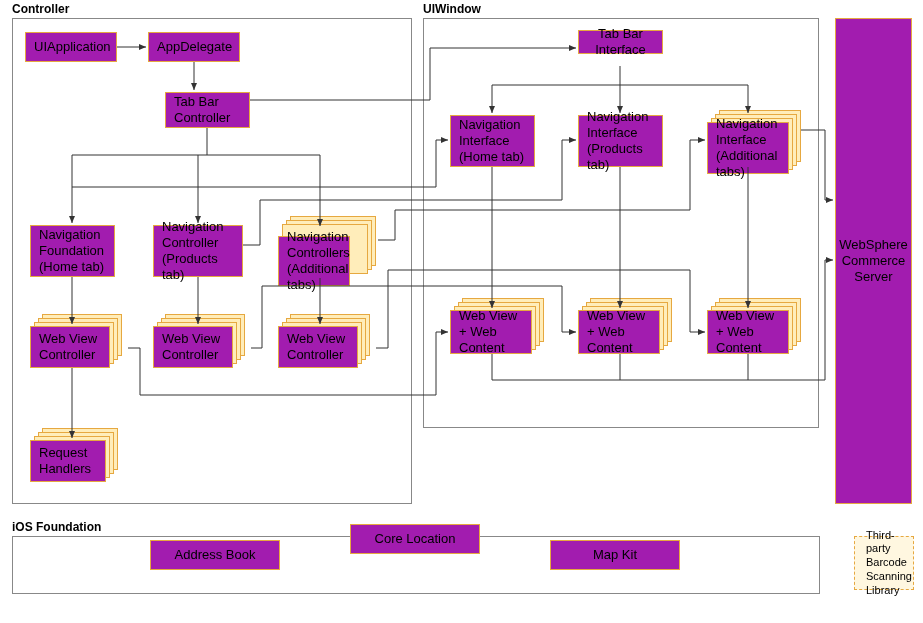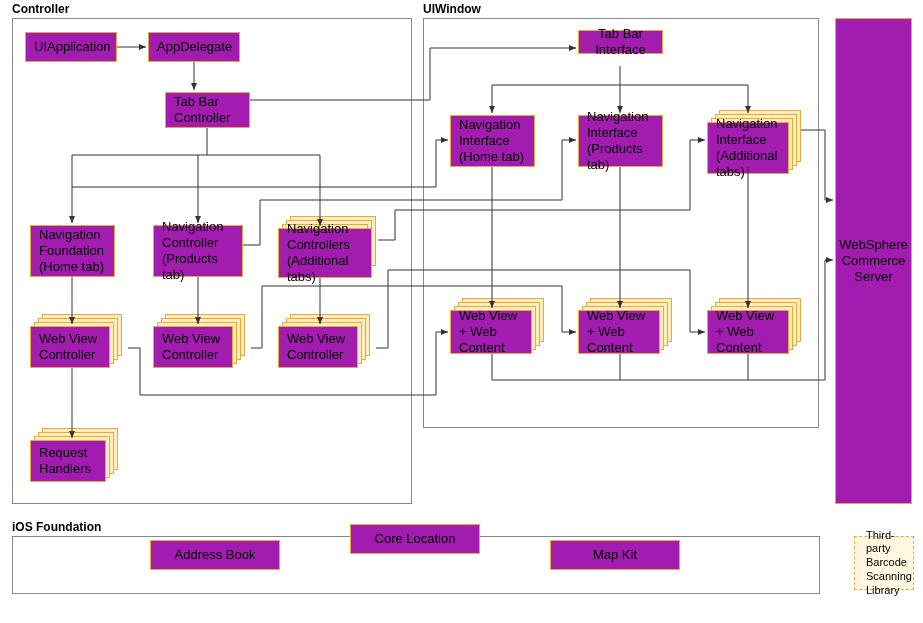--- a/index.html
+++ b/index.html
@@ -75,21 +75,21 @@
 <div class="node" style="left:148px; top:32px; width:92px; height:30px;">AppDelegate</div>
 <div class="node" style="left:165px; top:92px; width:85px; height:36px;">Tab Bar Controller</div>
 
 <div class="node" style="left:30px; top:225px; width:85px; height:52px;">Navigation Foundation (Home tab)</div>
 <div class="node" style="left:153px; top:225px; width:90px; height:52px;">Navigation Controller (Products tab)</div>
 
 <div class="stack" style="left:278px; top:216px; width:100px; height:62px;">
   <div class="layer" style="left:12px; top:0; width:86px; height:50px;"></div>
   <div class="layer" style="left:8px; top:4px; width:86px; height:50px;"></div>
   <div class="layer" style="left:4px; top:8px; width:86px; height:50px;"></div>
-  <div class="node" style="left:0; top:12px; width:94px; height:50px;">Navigation Controllers (Additional tabs)</div>
+  <div class="node" style="left:0; top:20px; width:72px; height:50px;">Navigation Controllers (Additional tabs)</div>
 </div>
 
 <div class="stack" style="left:30px; top:314px; width:98px; height:54px;">
   <div class="layer" style="left:12px; top:0; width:80px; height:42px;"></div>
   <div class="layer" style="left:8px; top:4px; width:80px; height:42px;"></div>
   <div class="layer" style="left:4px; top:8px; width:80px; height:42px;"></div>
   <div class="node" style="left:0; top:12px; width:80px; height:42px;">Web View Controller</div>
 </div>
 
 <div class="stack" style="left:153px; top:314px; width:98px; height:54px;">

